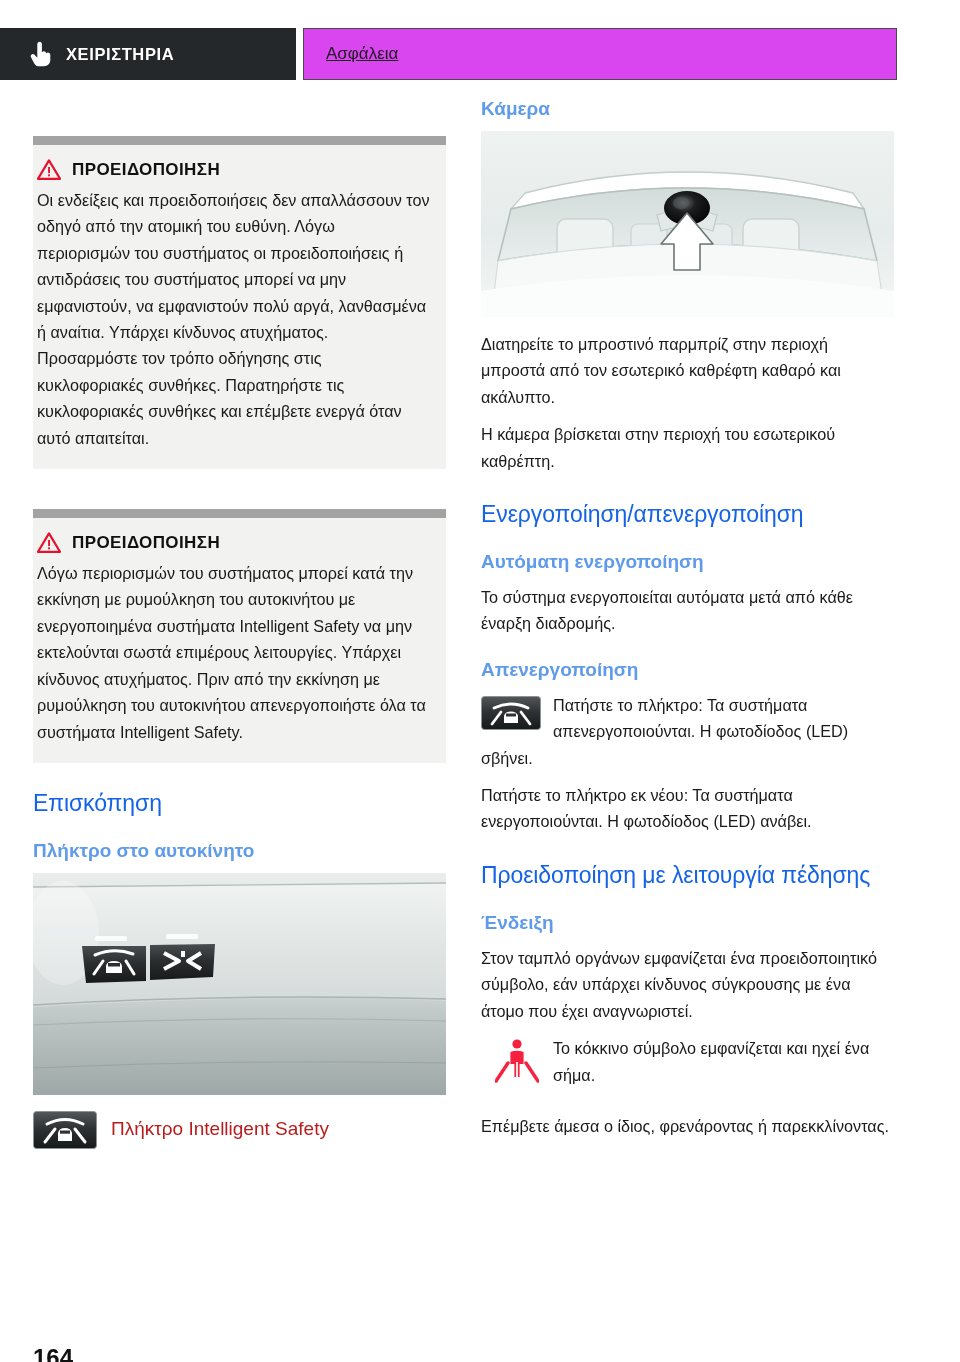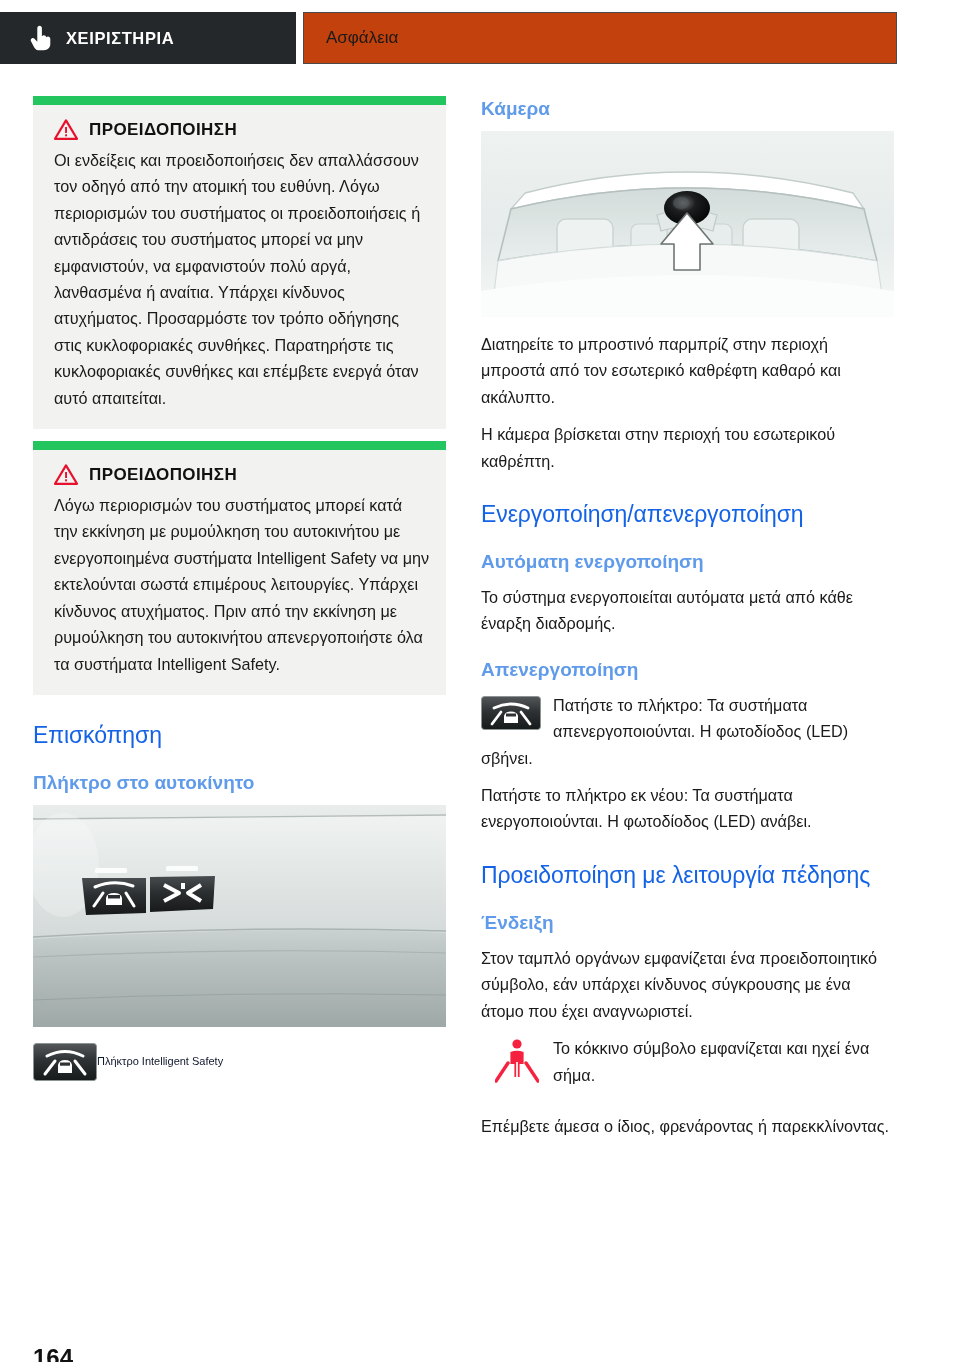--- a/index.html
+++ b/index.html
@@ -12,21 +12,21 @@
     height: 1362px;
     position: relative;
     font-family: "Liberation Sans", "DejaVu Sans", sans-serif;
     color: #1a1a1a;
     overflow: hidden;
   }
 
   
   .header {
     position: absolute;
-    top: 12px;
+    top: 28px;
     left: 0;
     width: 960px;
     height: 52px;
   }
   .tab-chapter {
     position: absolute;
     left: 0;
     top: 0;
     width: 296px;
     height: 52px;
@@ -47,26 +47,27 @@
     font-size: 16.5px;
     font-weight: bold;
     letter-spacing: 0.6px;
   }
   .tab-section {
     position: absolute;
     left: 303px;
     top: 0;
     width: 594px;
     height: 52px;
-    background: #c2410c;
+    background: #d946ef;
     border: 1px solid #4a4a4a;
     box-sizing: border-box;
     display: flex;
     align-items: center;
     padding-left: 22px;
+    text-decoration: underline;
   }
   .tab-section-label {
     font-size: 17px;
     color: #1a1a1a;
   }
 
   
   .col-left {
     position: absolute;
     left: 33px;
@@ -76,24 +77,25 @@
   .col-right {
     position: absolute;
     left: 481px;
     top: 96px;
     width: 413px;
   }
 
   
   .warnbox {
     background: #f2f2f0;
-    border-top: 9px solid #22c55e;
-    padding: 14px 16px 18px 21px;
+    border-top: 9px solid #a3a3a3;
+    padding: 14px 16px 18px 4px;
     box-sizing: border-box;
     margin-bottom: 12px;
+    margin-top: 40px;
   }
   .warn-head {
     display: flex;
     align-items: center;
     margin-bottom: 7px;
   }
   .warn-tri {
     width: 24px;
     height: 21px;
     margin-right: 11px;
@@ -146,24 +148,25 @@
   .fig-door { height: 222px; display: block; }
   .fig-cam  { height: 186px; display: block; }
 
   .caption-row {
     display: flex;
     align-items: flex-start;
     margin-top: 16px;
     margin-bottom: 6px;
   }
   .caption-text {
-    font-size: 11px;
+    font-size: 19px;
     line-height: 26px;
+    padding-left: 14px;
     padding-top: 5px;
-    color: #0f172a;
+    color: #b91c1c;
   }
 
   
   .btn-glyph {
     width: 64px;
     height: 38px;
     flex: none;
     display: block;
   }
   .btn-glyph.small {

